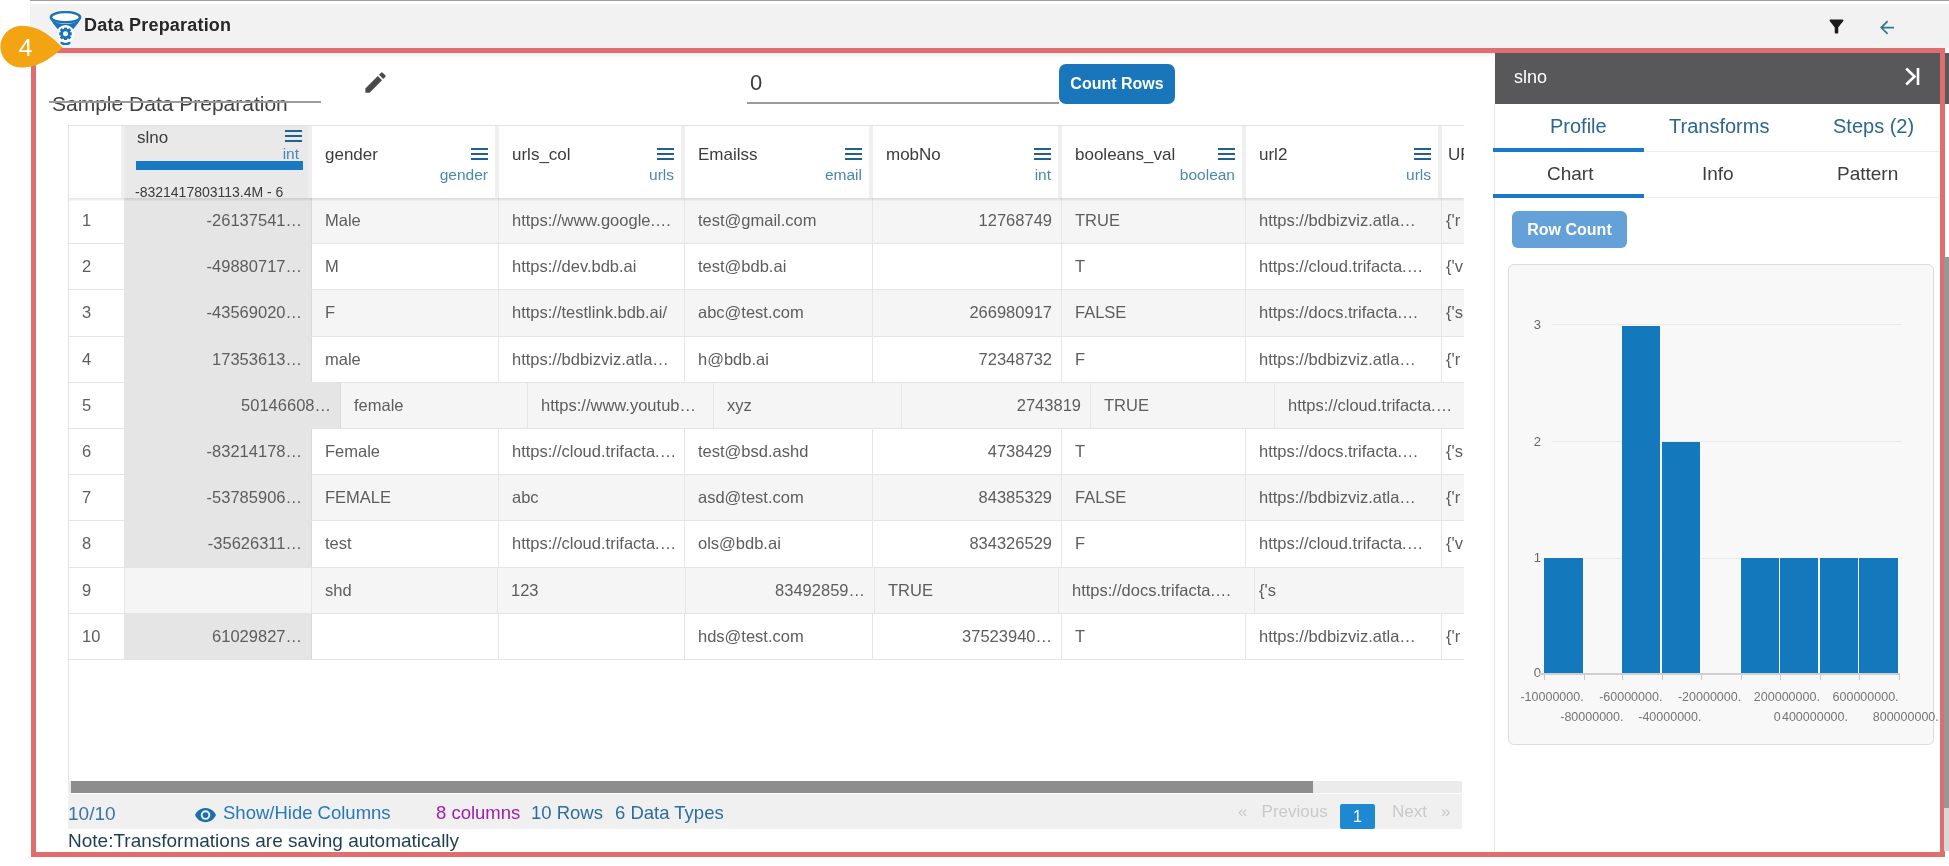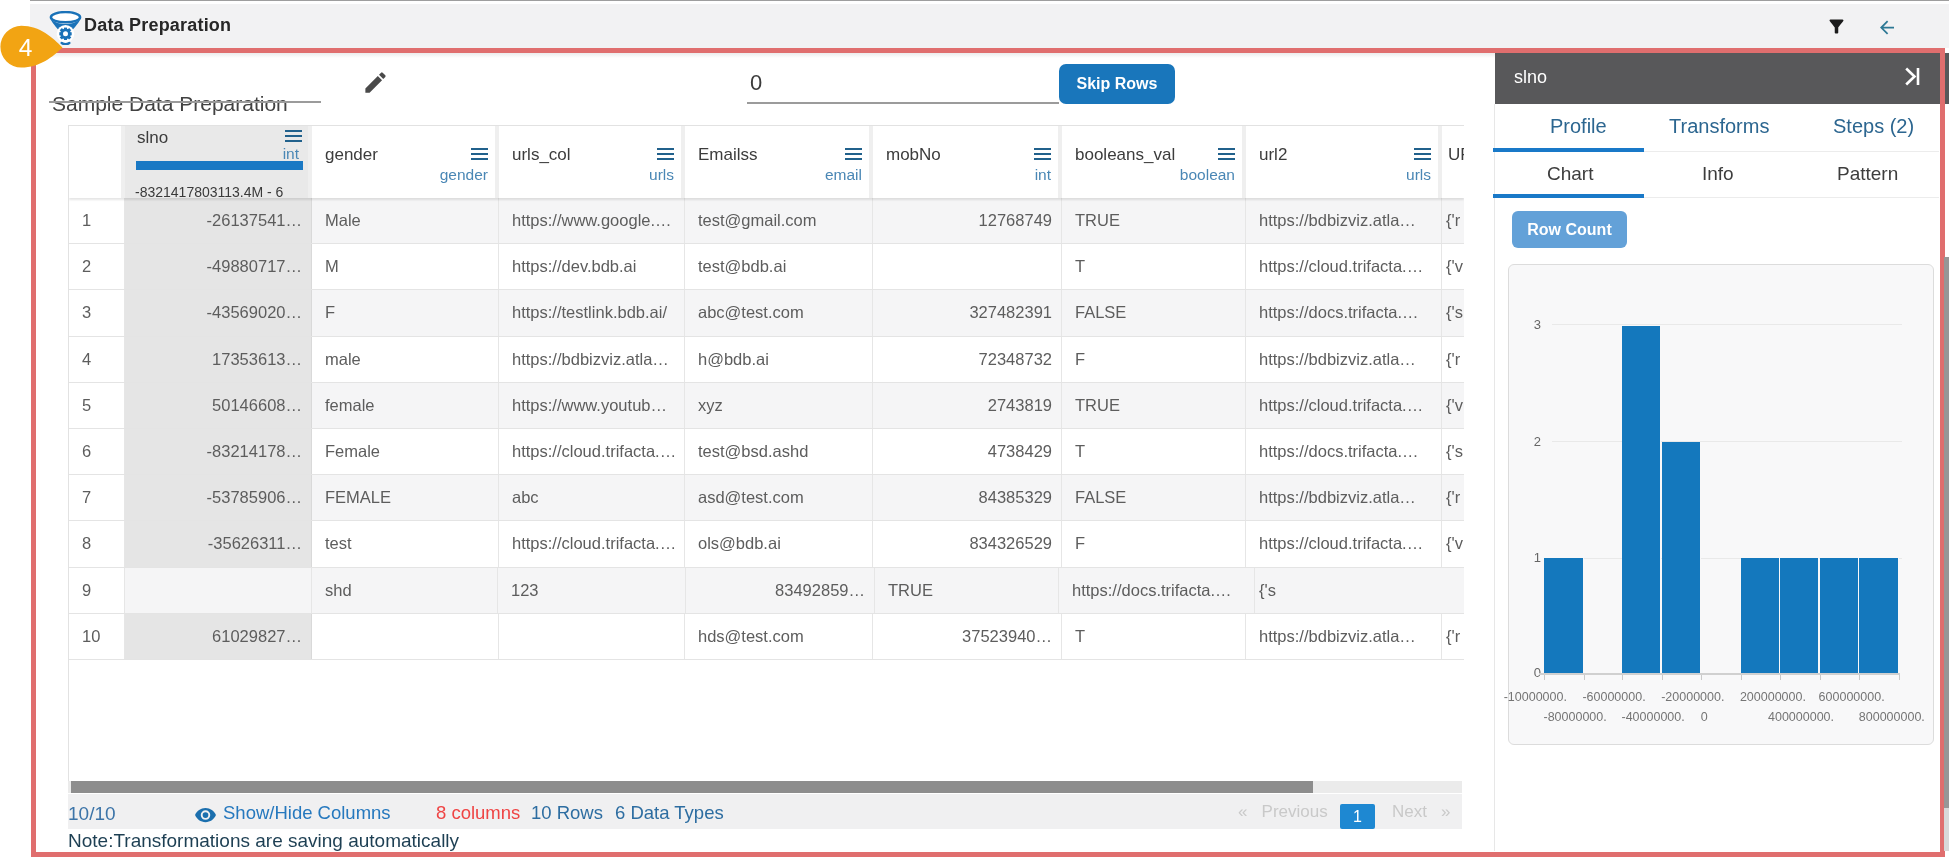--- a/index.html
+++ b/index.html
@@ -54,21 +54,21 @@
 #pheadTxt { left:19px; top:14px; font-size:18px; color:#fff; position:absolute; }
 .tabr1 { top:115px; font-size:20px; color:#2c6690; z-index:20; }
 .tabr2 { top:163px; font-size:19px; color:#3d3d3d; z-index:20; }
 .tabu { height:4px; background:#1979c8; z-index:20; }
 .tabline { height:1px; background:#ececec; z-index:19; }
 #rowCountBtn { left:1512px; top:211px; width:115px; height:37px; background:#63a1d8; border-radius:6px; color:#fff; font-weight:bold; font-size:16px; text-align:center; line-height:37px; }
 #chartCard { left:1508px; top:264px; width:426px; height:481px; background:#f8f8f9; border:1px solid #dcdcdc; border-radius:6px; }
 .gl { height:1.2px; background:#e9e9e9; z-index:1; }
 .ylab { font-size:13px; color:#666; text-align:right; width:20px; }
 .bar { background:#1478bd; z-index:2; border-right:1px solid #f8f8f9; }
-.xlab { font-size:12.5px; color:#757575; text-align:left; width:80px; }
+.xlab { font-size:12.5px; color:#757575; text-align:right; width:80px; }
 .tick { width:1px; height:5px; background:#c9c9c9; top:675px; }
 #axis { left:1539px; top:672.8px; width:361px; height:2.2px; background:#d0d0d0; z-index:3; }
 
 
 #vthumb { left:1943.5px; top:257px; width:5.5px; height:551px; background:#979797; z-index:50; }
 #vtrack { left:1943.5px; top:808px; width:5.5px; height:43px; background:#d8d8d8; z-index:50; }
 </style>
 </head>
 <body>
 <div class="abs" id="topbar"></div>
@@ -104,21 +104,21 @@
 
 <div class="abs" style="left:35px; top:53px; width:1904px; height:5px; background:linear-gradient(#ececec,#ffffff);"></div>
 
 <div class="abs" id="nameTxt">Sample Data Preparation</div>
 <div class="abs" id="nameLine"></div>
 <svg class="abs" style="left:362px; top:69px;" width="27" height="27" viewBox="0 0 24 24">
     <path fill="#4a4a4a" d="M3 17.25V21h3.75L17.81 9.94l-3.75-3.75L3 17.25zM20.71 7.04c.39-.39.39-1.02 0-1.41l-2.34-2.34a.9959.9959 0 0 0-1.41 0l-1.83 1.83 3.75 3.75 1.83-1.83z"></path>
   </svg>
 <div class="abs" id="zeroTxt">0</div>
 <div class="abs" id="zeroLine"></div>
-<div class="abs" id="skipBtn">Skip Rows</div>
+<div class="abs" id="skipBtn">Count Rows</div>
 
 <div class="abs" id="tbl">
     <div class="hrow">
       <div class="hc" style="width:56px"></div>
       <div class="hc" style="width:187px">
         <div style="position:absolute;left:0;top:0;bottom:0;width:183px;background:#e9e9e9">
       <div class="hname" style="top:2px;left:12px">slno</div>
       <div class="ham" style="top:4px;right:6px">
             <div></div>
             <div></div>
@@ -209,39 +209,39 @@
       <div class="bc" style="width:184px;">T</div>
       <div class="bc" style="width:196px;">https://cloud.trifacta.…</div>
       <div class="bc" style="width:220px;padding-left:4px;">{'v</div>
     </div>
     <div class="brow odd">
       <div class="bc rn" style="width:56px;">3</div>
       <div class="bc num slnoc" style="width:187px;">-43569020…</div>
       <div class="bc" style="width:187px;">F</div>
       <div class="bc" style="width:186px;">https://testlink.bdb.ai/</div>
       <div class="bc" style="width:188px;">abc@test.com</div>
-      <div class="bc num" style="width:189px;">327482391</div>
+      <div class="bc num" style="width:189px;">266980917</div>
       <div class="bc" style="width:184px;">FALSE</div>
       <div class="bc" style="width:196px;">https://docs.trifacta.…</div>
       <div class="bc" style="width:220px;padding-left:4px;">{'s</div>
     </div>
     <div class="brow">
       <div class="bc rn" style="width:56px;">4</div>
       <div class="bc num slnoc" style="width:187px;">17353613…</div>
       <div class="bc" style="width:187px;">male</div>
       <div class="bc" style="width:186px;">https://bdbizviz.atla…</div>
       <div class="bc" style="width:188px;">h@bdb.ai</div>
       <div class="bc num" style="width:189px;">72348732</div>
       <div class="bc" style="width:184px;">F</div>
       <div class="bc" style="width:196px;">https://bdbizviz.atla…</div>
       <div class="bc" style="width:220px;padding-left:4px;">{'r</div>
     </div>
     <div class="brow odd">
       <div class="bc rn" style="width:56px;">5</div>
-      <div class="bc num slnoc" style="width:187px;">50146608…</div>
+      <div class="bc num slnoc" style="width:216px;">50146608…</div>
       <div class="bc" style="width:187px;">female</div>
       <div class="bc" style="width:186px;">https://www.youtub…</div>
       <div class="bc" style="width:188px;">xyz</div>
       <div class="bc num" style="width:189px;">2743819</div>
       <div class="bc" style="width:184px;">TRUE</div>
       <div class="bc" style="width:196px;">https://cloud.trifacta.…</div>
       <div class="bc" style="width:220px;padding-left:4px;">{'v</div>
     </div>
     <div class="brow">
       <div class="bc rn" style="width:56px;">6</div>
@@ -300,21 +300,21 @@
   </div>
 
 <div class="abs" id="hscroll"></div>
 <div class="abs" id="hthumb"></div>
 <div class="abs" id="footbar"></div>
 <div class="abs" id="foot1010">10/10</div>
 <svg class="abs" style="left:194px; top:806px;" width="23" height="19" viewBox="0 0 24 20">
     <path fill="#1b6fae" d="M12 2C7 2 2.73 5.11 1 9.5 2.73 13.89 7 17 12 17s9.27-3.11 11-7.5C21.27 5.11 17 2 12 2zm0 12.5a5 5 0 1 1 0-10 5 5 0 0 1 0 10zm0-8a3 3 0 1 0 0 6 3 3 0 0 0 0-6z"></path>
   </svg>
 <div class="abs" id="footshow">Show/Hide Columns</div>
-<div class="abs" style="left:436px; top:802px; font-size:18.5px; color:#ef4444;">8 columns</div>
+<div class="abs" style="left:436px; top:802px; font-size:18.5px; color:#a21caf;">8 columns</div>
 <div class="abs" style="left:531px; top:802px; font-size:18.5px; color:#2d6da1;">10 Rows</div>
 <div class="abs" style="left:615px; top:802px; font-size:18.5px; color:#2d6da1;">6 Data Types</div>
 <div class="abs" id="pagprev">«&nbsp;&nbsp; Previous</div>
 <div class="abs" id="pag1">1</div>
 <div class="abs" id="pagnext">Next&nbsp;&nbsp; »</div>
 <div class="abs" id="noteTxt">Note:Transformations are saving automatically</div>
 
 <div class="abs" id="phead">
     <span id="pheadTxt">slno</span>
 <svg style="position:absolute; left:409px; top:14px;" width="16" height="19" viewBox="0 0 16 19">

